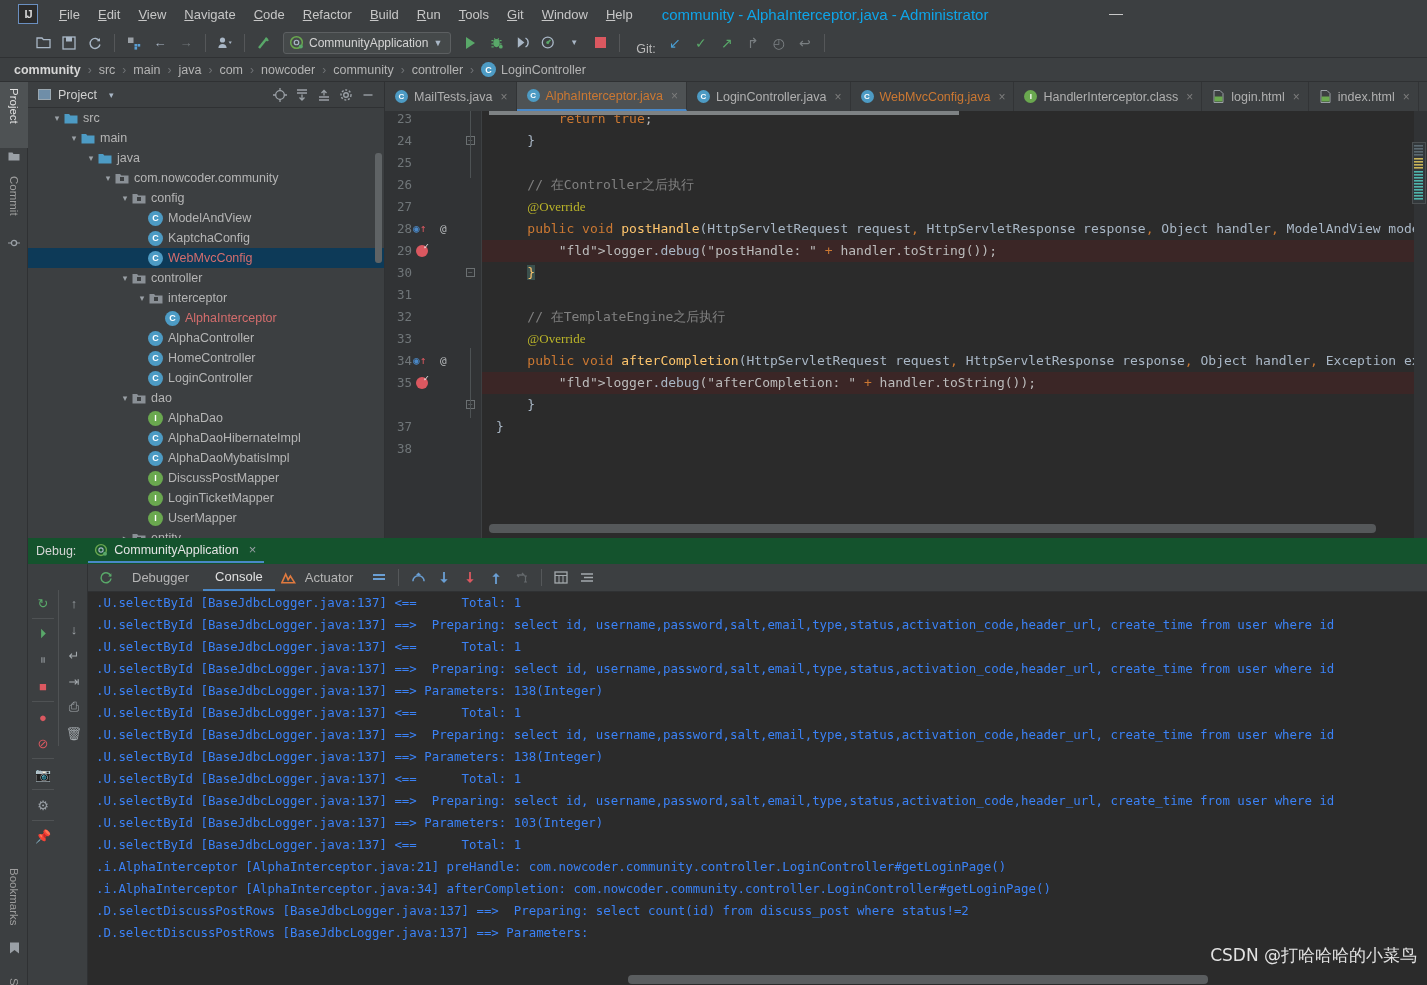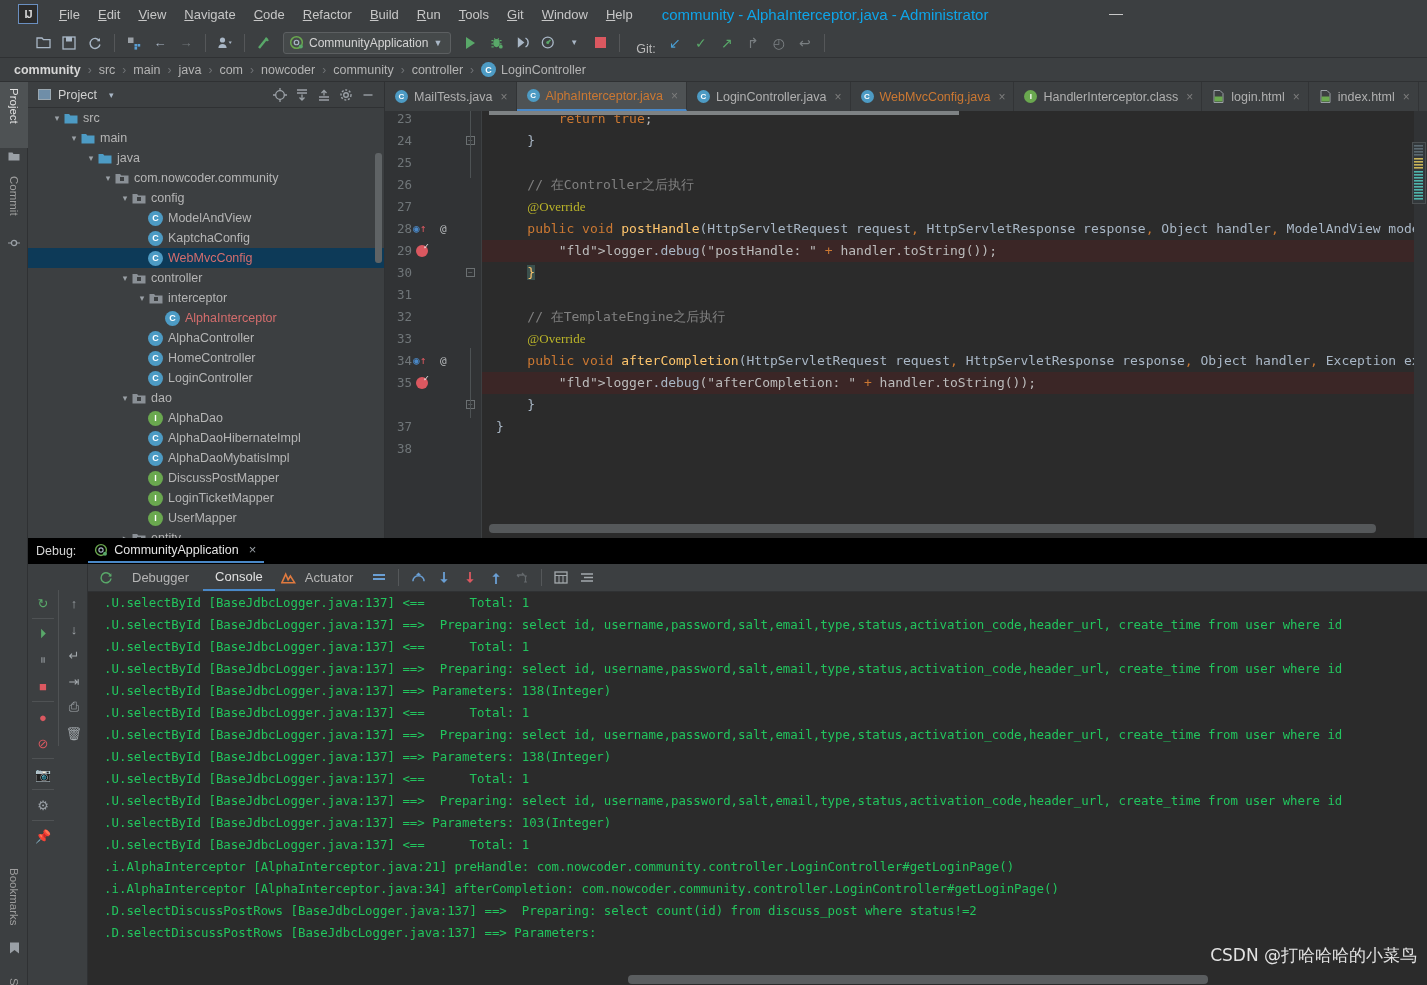--- a/index.html
+++ b/index.html
@@ -215,21 +215,21 @@
     position: absolute; top: 0; right: 0; width: 13px; height: 427px;
     background: #313335;
   }
 
   
   .debug-panel {
     position: absolute; top: 538px; left: 28px; width: 1399px; height: 447px;
     background: #3c3f41;
   }
   .dp-title {
-    height: 26px; background: #000000; display: flex; align-items: center;
+    height: 26px; background: #14532d; display: flex; align-items: center;
     padding-left: 8px; font-size: 12.5px; color: #d6d6d6;
   }
   .dp-tabchip {
     display: flex; align-items: center; gap: 6px; margin-left: 12px;
     padding: 3px 8px 4px 6px; border-bottom: 2px solid #4a88c7;
     color: #e4e4e4;
   }
   .dp-tabs {
     height: 28px; background: #3c3f41; display: flex; align-items: center;
     padding-left: 6px; gap: 2px; border-bottom: 1px solid #2f3133;
@@ -255,22 +255,22 @@
   }
   .ds-div { width: 22px; height: 1px; background: #4f5254; margin: 2px 4px; }
 
   .console {
     position: absolute; top: 54px; left: 60px; width: 1339px; height: 393px;
     background: #2b2b2b; overflow: hidden;
     font-family: "DejaVu Sans Mono", "Liberation Mono", monospace;
     font-size: 12.4px;
   }
   .cons-line {
-    height: 22px; line-height: 22px; white-space: pre; color: #22c55e;
-    padding-left: 16px;
+    height: 22px; line-height: 22px; white-space: pre; color: #3b82f6;
+    padding-left: 8px;
   }
   .cons-hscroll {
     position: absolute; bottom: 1px; left: 540px; width: 580px; height: 9px;
     background: #5a5d5f; border-radius: 4px;
   }
   .watermark {
     position: absolute; right: 10px; bottom: 18px;
     font-size: 17px; color: #e2e2e2;
     font-family: "DejaVu Sans", sans-serif;
   }

